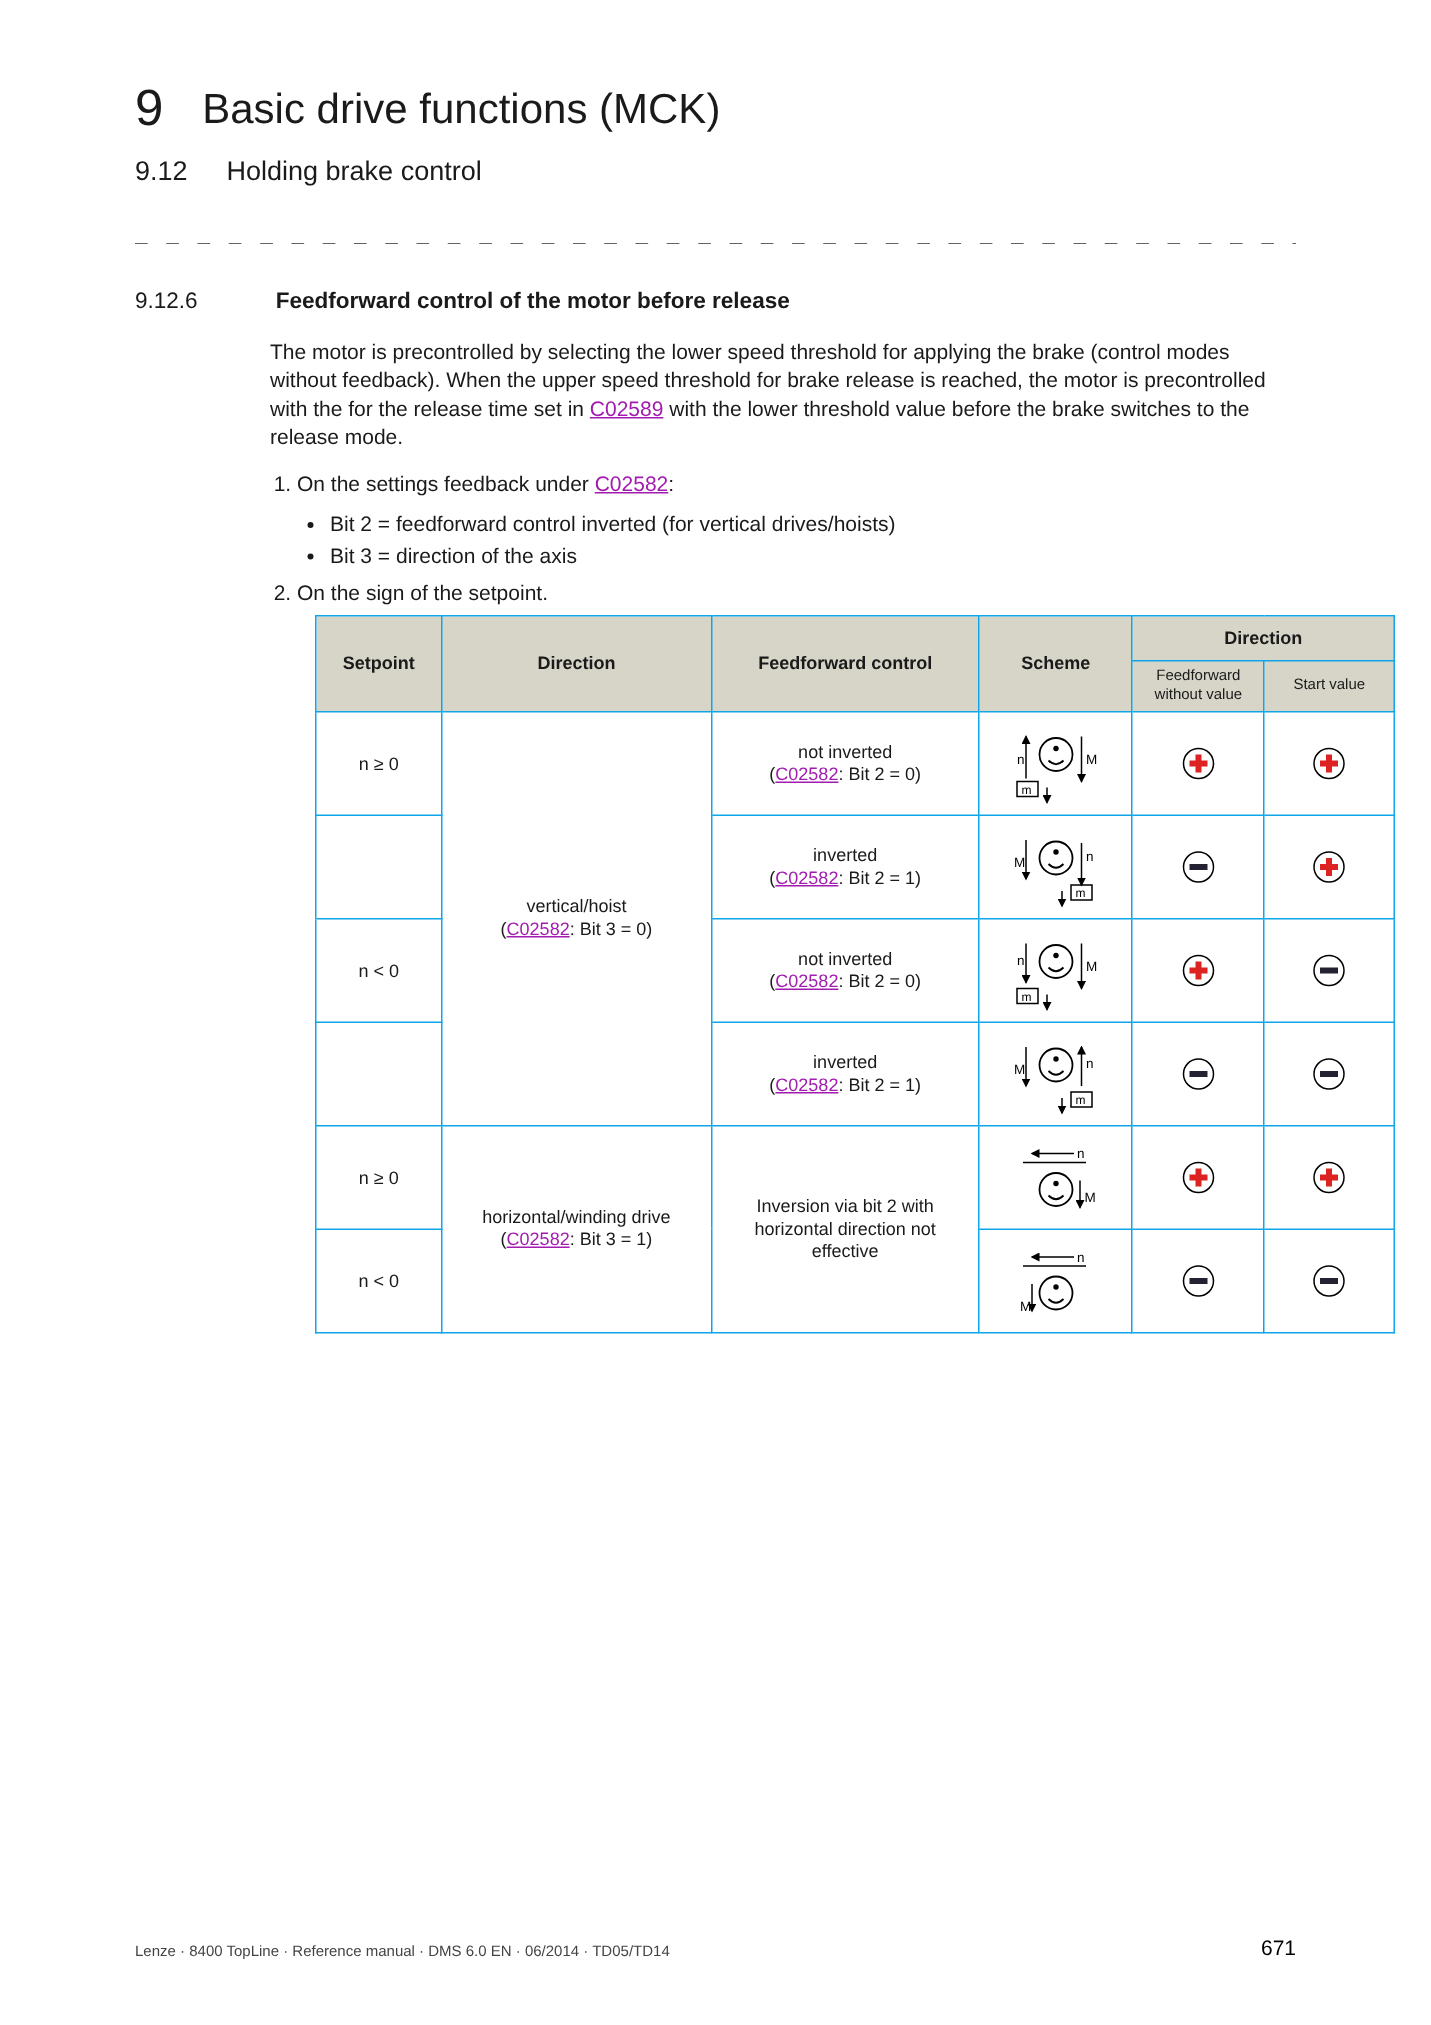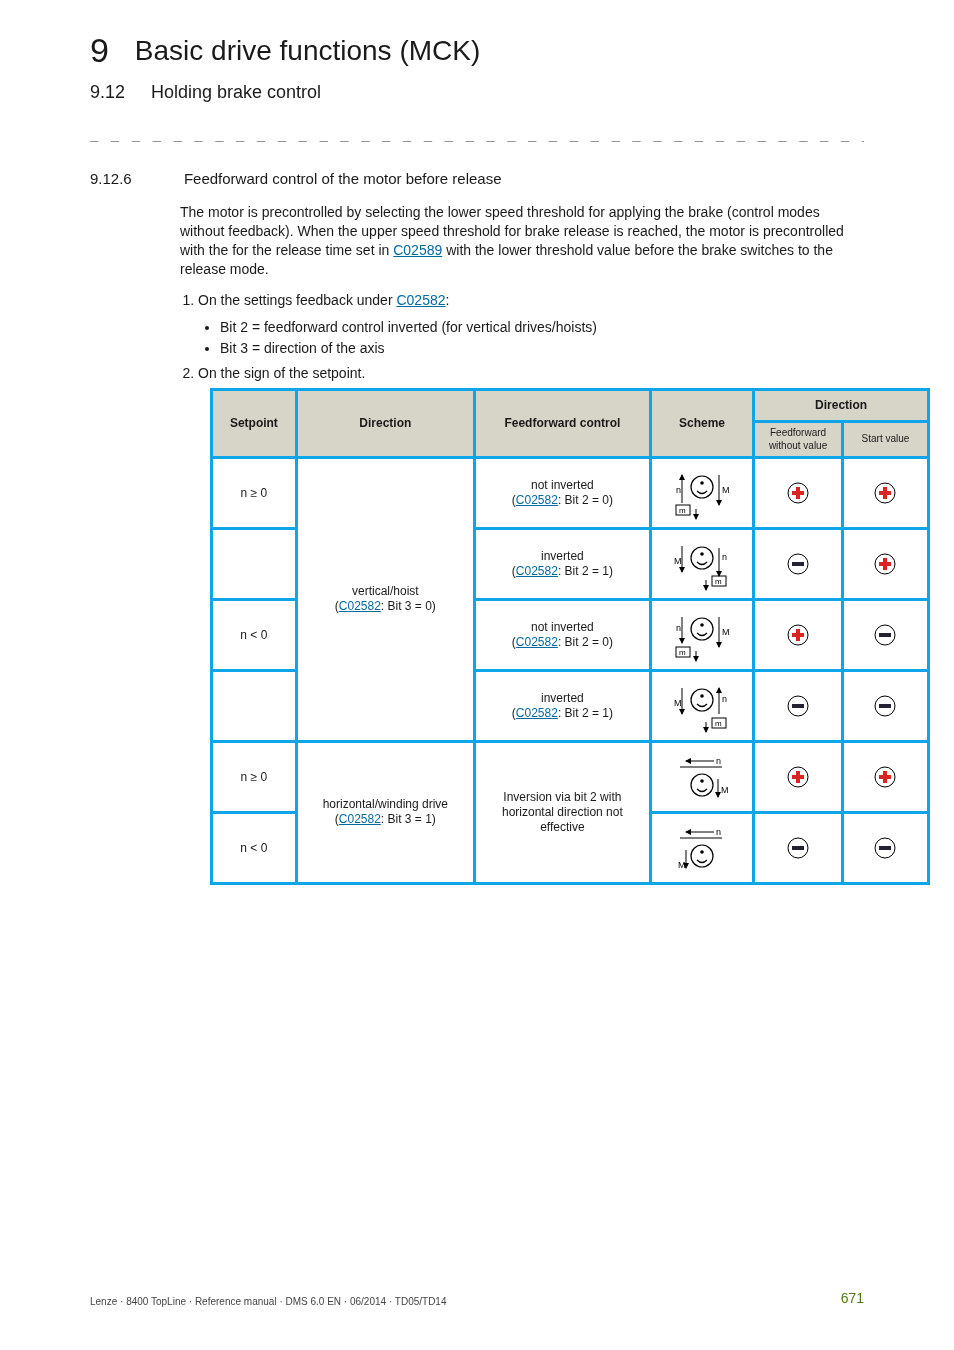--- a/index.html
+++ b/index.html
@@ -8,21 +8,21 @@
     font-size: 14px;
     width: 954px;
     height: 1350px;
     margin: 0;
     background: #fff;
     color: #1a1a1a;
     position: relative;
     line-height: 1.35;
   }
   .page {
-    padding: 28px 90px 0 90px;
+    padding: 50px 90px 0 90px;
   }
   .chapter-no {
     font-size: 34px;
     font-weight: 400;
     display: inline-block;
     margin-right: 22px;
     vertical-align: middle;
   }
   .chapter-title {
     font-size: 28px;
@@ -49,31 +49,31 @@
   .sec-head {
     margin-top: 26px;
   }
   .sec-no {
     font-weight: 400;
     display: inline-block;
     width: 90px;
     font-size: 15px;
   }
   .sec-title {
-    font-weight: 400;
+    font-weight: 700;
     font-size: 15px;
     text-align: center;
   }
   .body-text {
     margin-left: 90px;
     margin-top: 14px;
     font-size: 14px;
   }
   .body-text p { margin: 0 0 12px 0; }
-  .code-link { color: #0369a1; text-decoration: underline; }
+  .code-link { color: #a21caf; text-decoration: underline; }
   ol.numlist {
     margin: 0 0 0 18px;
     padding: 0;
   }
   ol.numlist > li { margin-bottom: 6px; }
   ul.bullets {
     list-style: disc;
     margin: 8px 0 6px 22px;
     padding: 0;
   }
@@ -83,21 +83,21 @@
     font-weight: 700;
     margin: 14px 0 10px 0;
   }
   table.truth {
     border-collapse: collapse;
     width: 720px;
     margin-left: 30px;
     font-size: 12px;
   }
   table.truth th, table.truth td {
-    border: 3px solid #0ea5e9;
+    border: 1px solid #0ea5e9;
     padding: 6px 6px;
     text-align: center;
     vertical-align: middle;
   }
   table.truth thead th {
     background: #d7d5c8;
     font-weight: 700;
     font-size: 12px;
   }
   table.truth .subhead td {
@@ -114,21 +114,21 @@
     left: 90px;
     right: 90px;
     font-size: 10px;
     color: #444;
   }
   .footer .pagenum {
     position: absolute;
     right: 0;
     bottom: 0;
     font-size: 14px;
-    color: #4d7c0f;
+    color: #000000;
   }
 </style>
 </head>
 <body>
 
 <svg width="0" height="0" style="position:absolute">
   <defs>
     <g id="plus-icon">
       <circle cx="11" cy="11" r="10" fill="#fff" stroke="#000" stroke-width="1"></circle>
       <rect x="5" y="9" width="12" height="4" fill="#d22"></rect>

